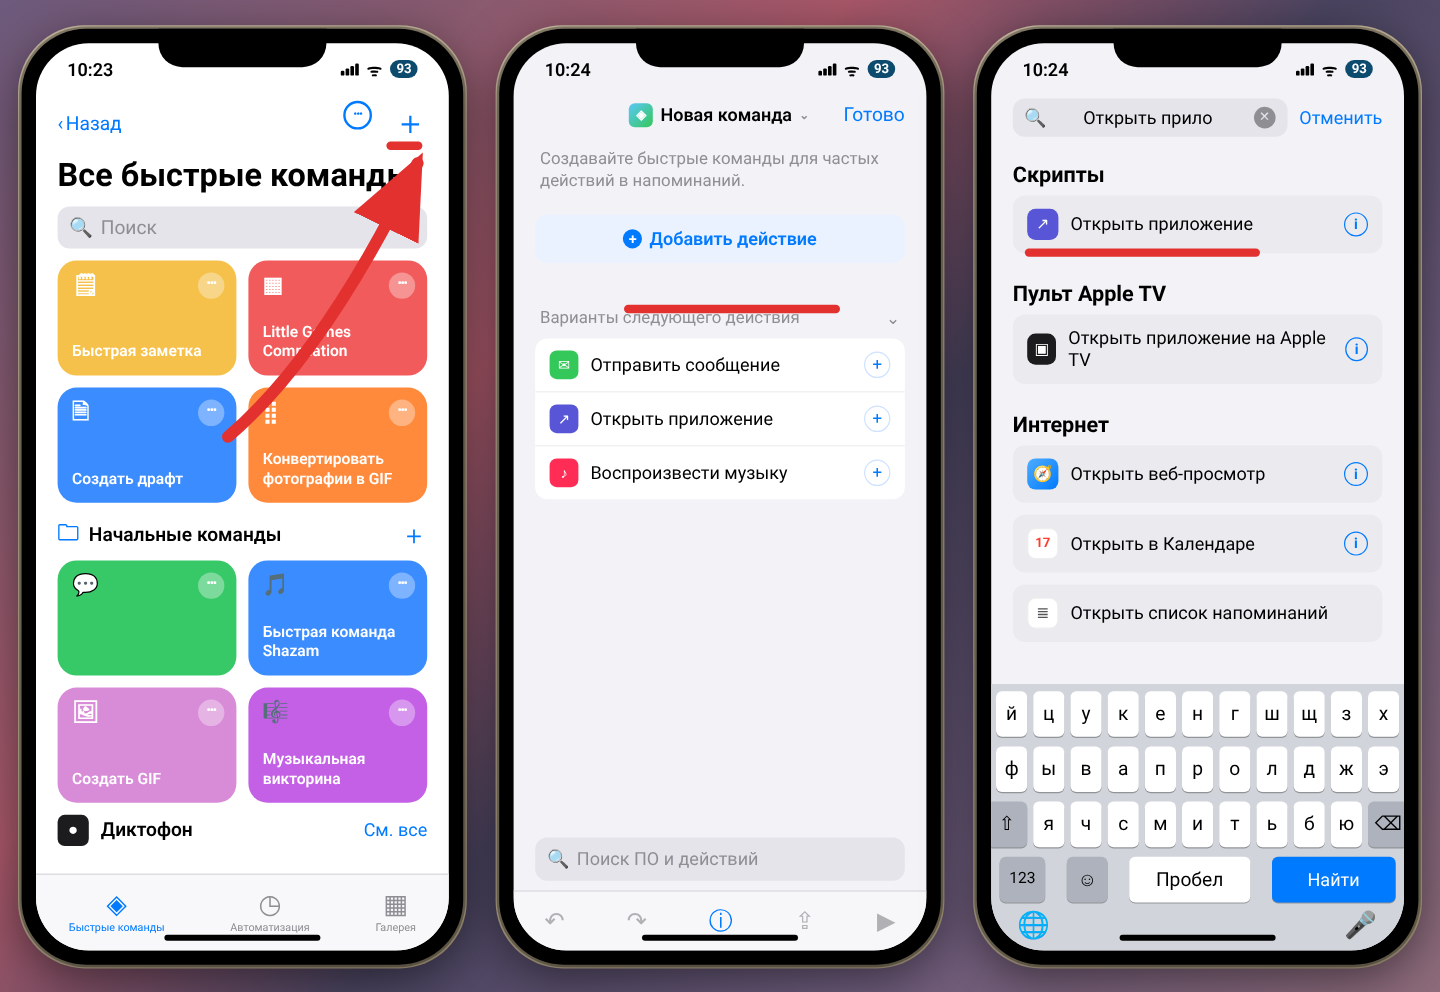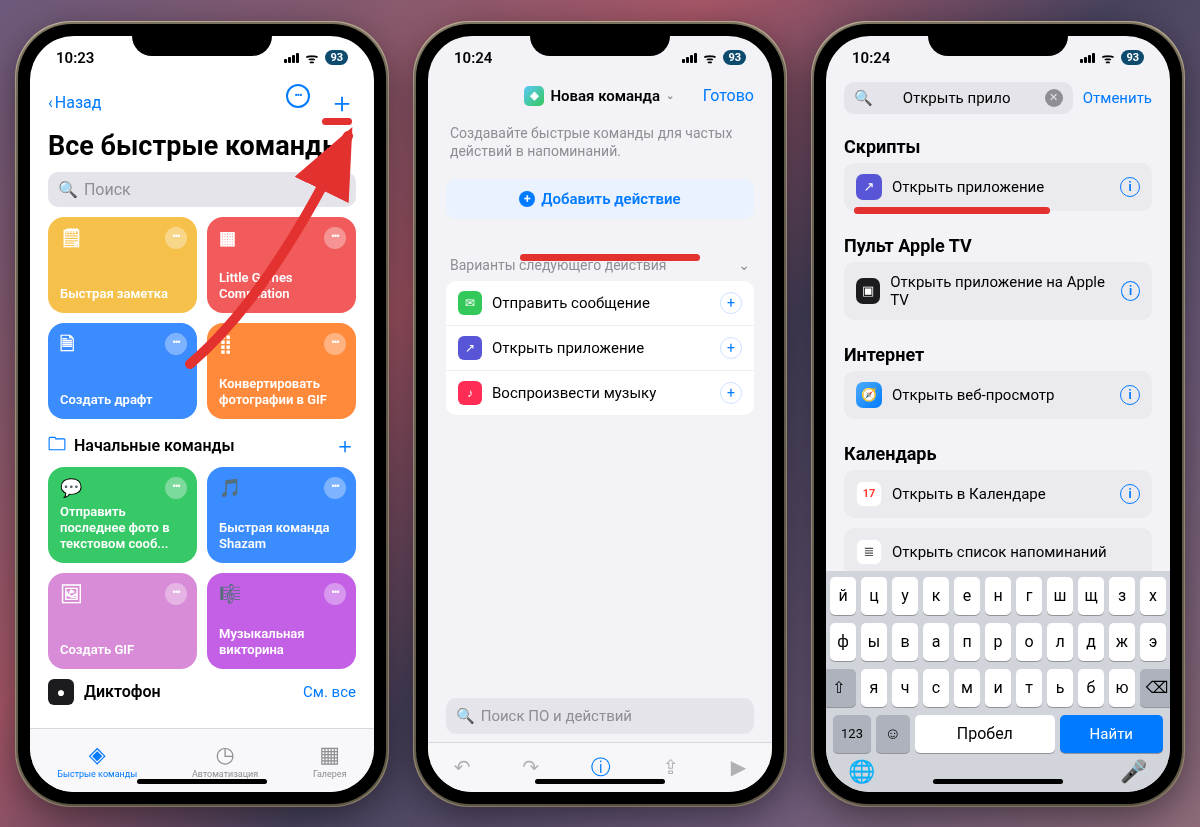--- a/index.html
+++ b/index.html
@@ -286,21 +286,21 @@
     background:#d1d4da;flex-shrink:0;padding:6px 4px 8px;
   }
   .krow{display:flex;justify-content:center;gap:5px;margin-bottom:8px;}
   .key{
     background:#fff;border-radius:5px;min-width:26px;height:38px;display:flex;align-items:center;justify-content:center;
     font-size:16px;box-shadow:0 1px 0 rgba(0,0,0,0.3);
   }
   .key.gray{background:#adb2bc;}
   .key.space{flex:1;}
   .key.find{background:#007aff;color:#fff;padding:0 30px;font-size:15px;}
-  .kbottom{display:flex;gap:5px;padding:0 3px;}
+  .kbottom{display:flex;gap:18px;padding:0 3px;}
   .kfoot{display:flex;justify-content:space-between;padding:6px 18px 0;font-size:22px;color:#50555c;}
 </style>
 </head>
 <body>
 
 <div class="phone">
   <div class="notch"></div>
   <div class="screen white">
     <div class="status-bar">
       <span>10:23</span>
@@ -358,21 +358,20 @@
         <div class="left">
             <span class="folder-icon">🗀</span>
             <span>Начальные команды</span>
           </div>
         <span class="plus-blue">＋</span>
       </div>
       <div class="grid">
         <div class="tile" style="background:#37c867">
             <span class="ti">💬</span>
             <span class="dots3">•••</span>
-            <span>Отправить последнее фото в текстовом сооб...</span>
           </div>
         <div class="tile" style="background:#3a8cff">
             <span class="ti">🎵</span>
             <span class="dots3">•••</span>
             <span>Быстрая команда Shazam</span>
           </div>
         <div class="tile" style="background:#d88cd8">
             <span class="ti">🖼</span>
             <span class="dots3">•••</span>
             <span>Создать GIF</span>
@@ -528,21 +527,20 @@
         <div class="info-i">i</div>
       </div>
 
       <div class="cat-head">Интернет</div>
       <div class="result-row">
         <div class="result-icon" style="background:linear-gradient(135deg,#4facfe,#007aff)">🧭</div>
         <span>Открыть веб-просмотр</span>
         <div class="info-i">i</div>
       </div>
 
-      <div class="cat-head">Календарь</div>
       <div class="result-row">
         <div class="result-icon" style="background:#fff;color:#ff3b30;font-size:11px;font-weight:700;border:1px solid #eee">17</div>
         <span>Открыть в Календаре</span>
         <div class="info-i">i</div>
       </div>
       <div class="result-row" style="margin-bottom:4px">
         <div class="result-icon" style="background:#fff;color:#555;border:1px solid #eee">≣</div>
         <span>Открыть список напоминаний</span>
       </div>
     </div>

